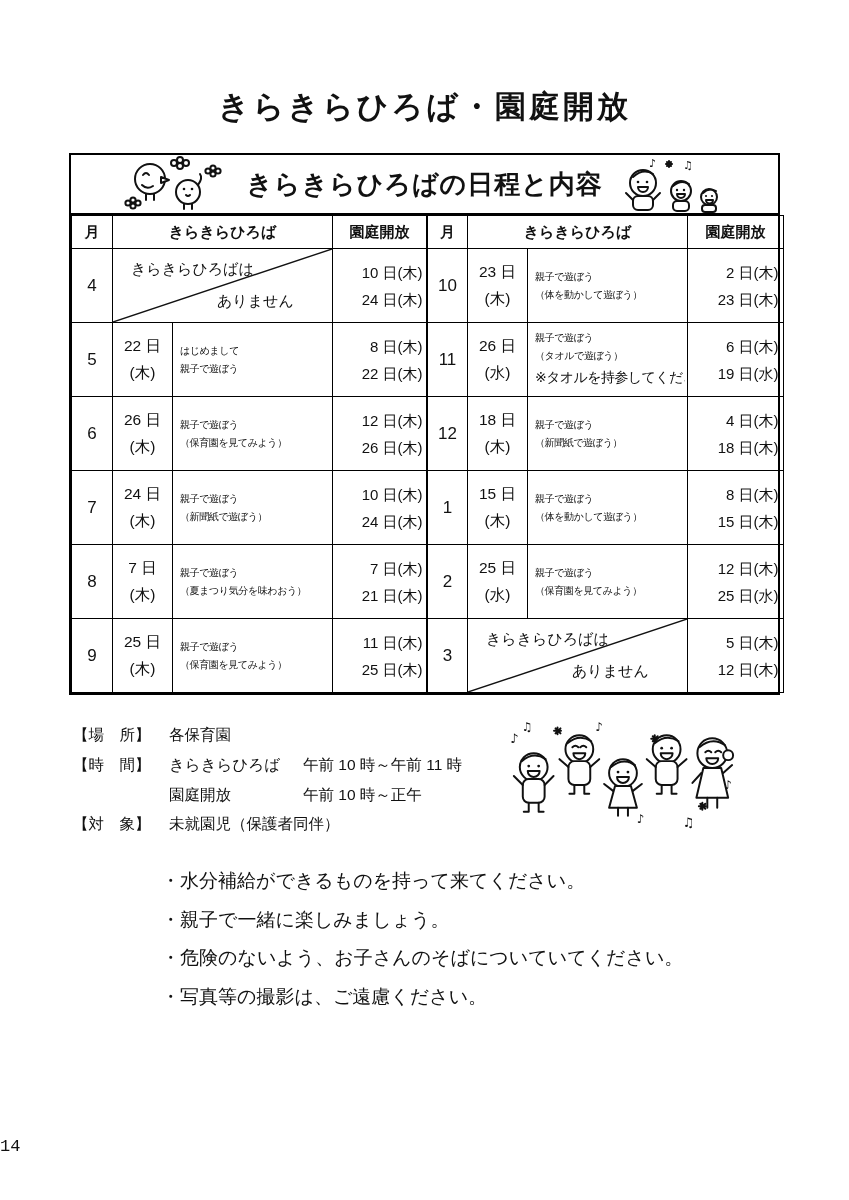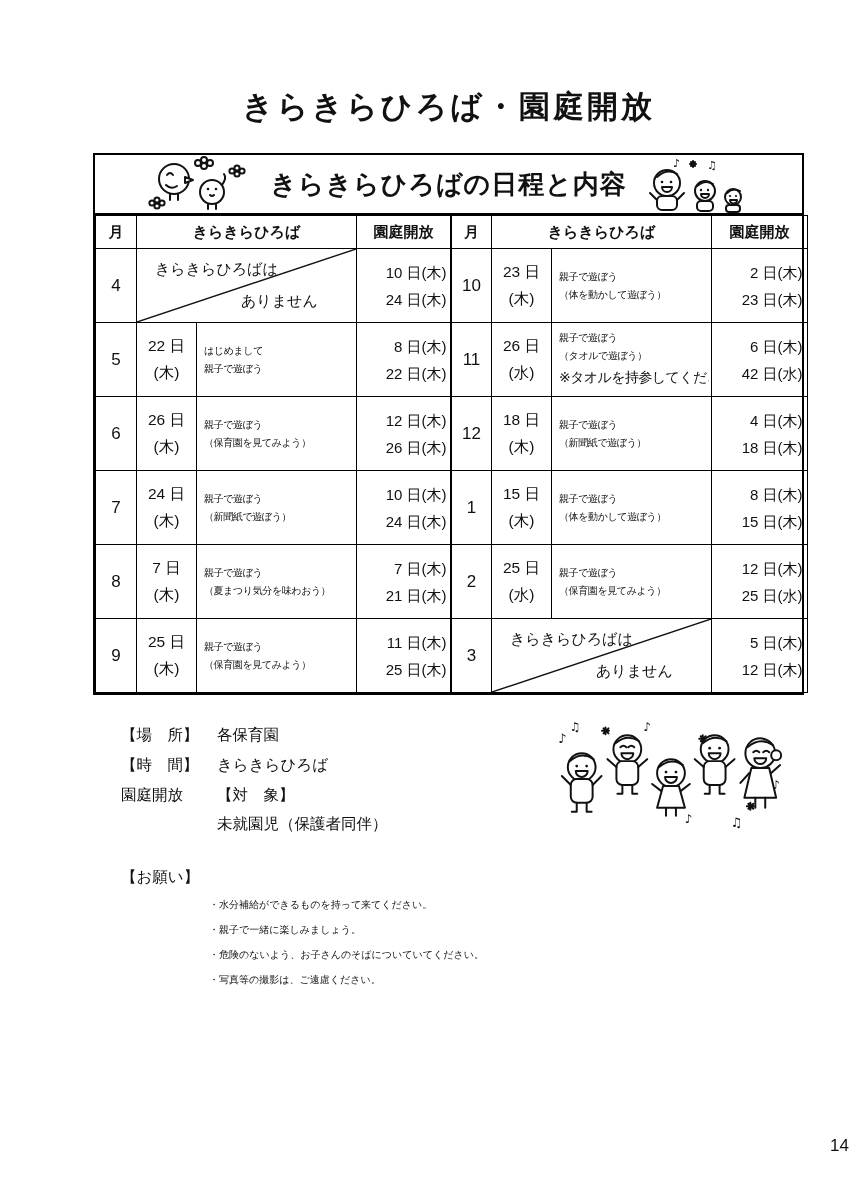--- a/index.html
+++ b/index.html
@@ -2,21 +2,20 @@
 <html lang="ja"><head>
 <meta charset="utf-8">
 <style>
   * { margin:0; padding:0; box-sizing:border-box; }
   html,body { background:#e8e8e8; }
   .page {
     position:relative; width:849px; height:1200px; margin:0 auto;
     background:#ffffff; color:#111;
     font-family:"Liberation Sans","DejaVu Sans",sans-serif;
     overflow:hidden;
-    padding-left:48px;
   }
   .title {
     padding-top:86px; text-align:center;
     font-size:31px; font-weight:700; letter-spacing:3px;
   }
   
   .schedule-box { width:711px; margin:25px auto 0; border:2.5px solid #000; background:#fff; }
   .banner {
     height:60px; display:flex; align-items:center; justify-content:center;
     gap:16px; border-bottom:2.5px solid #000; padding:0 6px;
@@ -47,27 +46,27 @@
     display:grid; grid-template-columns:96px 134px auto;
     row-gap:5px; font-size:15.5px; line-height:1.6; width:440px;margin-top:28px;
   }
   .span2 { grid-column:2 / 4; }
   .info-illo { position:absolute; top:-8px; right:32px; }
   
   .req-wrap { margin:30px 0 0 73px; width:710px; }
   .req-label { font-size:15.5px; }
   .req-list { list-style:none; margin-top:9px; padding-left:88px; }
   .req-list li {
-    font-size:10px; line-height:1.5; margin-bottom:10px;
+    font-size:19px; line-height:1.5; margin-bottom:10px;
     padding-left:17px; text-indent:-17px;
   }
   .req-list li .txt { white-space:pre-line; }
   .page-number {
-    position:absolute; bottom:44px; left:0; width:100%; text-align:right;
-    font-family:Liberation Sans, sans-serif; font-size:17px;
+    position:absolute; bottom:44px; left:0; width:100%; text-align:left;
+    font-family:Liberation Mono, monospace; font-size:17px;
   }
   svg .ln { fill:none; stroke:#111; stroke-width:2; stroke-linecap:round; stroke-linejoin:round; }
   svg .fw { fill:#fff; stroke:#111; stroke-width:2; stroke-linecap:round; stroke-linejoin:round; }
   svg .dk { fill:#111; stroke:none; }
   svg text { font-family:"DejaVu Sans",sans-serif; fill:#111; }
 </style>
 </head>
 <body>
 
 <div class="page">
@@ -296,21 +295,21 @@
                 <div>(水)</div>
               </td>
           <td class="c-content">
                 <div>親子で遊ぼう</div>
                 <div>（タオルで遊ぼう）</div>
                 <div>※タオルを持参してください</div>
               </td>
           <td class="c-entei">
                 <div class="entei-in">
                   <div>6 日(木)</div>
-                  <div>42 日(水)</div>
+                  <div>19 日(水)</div>
                 </div>
               </td>
         </tr>
         <tr class="data-row">
           <td class="c-month">12</td>
           <td class="c-date">
                 <div>18 日</div>
                 <div>(木)</div>
               </td>
           <td class="c-content">
@@ -381,22 +380,24 @@
         </table>
     </div>
   </div>
 
   <div class="info-wrap">
     <div class="info-grid">
       <div>【場　所】</div>
       <div class="span2">各保育園</div>
       <div>【時　間】</div>
       <div>きらきらひろば</div>
+      <div>午前 10 時～午前 11 時</div>
       <div></div>
       <div>園庭開放</div>
+      <div>午前 10 時～正午</div>
       <div>【対　象】</div>
       <div class="span2">未就園児（保護者同伴）</div>
     </div>
     <svg class="info-illo" width="250" height="122" viewBox="0 0 252 122">
       <text x="14" y="28" font-size="13">♪</text>
       <text x="26" y="16" font-size="12">♫</text>
       <text x="100" y="16" font-size="12">♪</text>
       <text x="142" y="108" font-size="12">♪</text>
       <text x="188" y="112" font-size="13">♫</text>
       <text x="230" y="74" font-size="12">♪</text>
@@ -444,21 +445,20 @@
       <circle class="fw" cx="234" cy="40" r="5"></circle>
       <path class="ln" d="M211 37 q3 -3 6 0 M221 37 q3 -3 6 0"></path>
       <path class="fw" d="M212 43 a6 6 0 0 0 12 0 z"></path>
       <path class="fw" d="M209 53 l-7 30 h32 l-7 -30 z"></path>
       <path class="ln" d="M207 58 l-9 10 M229 58 l9 -8"></path>
       <path class="ln" d="M213 83 v10 M223 83 v10"></path>
     </svg>
   </div>
 
   <div class="req-wrap">
-    <div class="req-label">【お願い】</div>
     <ul class="req-list">
       <li><span>・</span><span class="txt">水分補給ができるものを持って来てください。</span></li>
       <li><span>・</span><span class="txt">親子で一緒に楽しみましょう。</span></li>
       <li><span>・</span><span class="txt">危険のないよう、お子さんのそばについていてください。</span></li>
       <li><span>・</span><span class="txt">写真等の撮影は、ご遠慮ください。</span></li>
     </ul>
   </div>
 
   <div class="page-number">14</div>
 </div>

